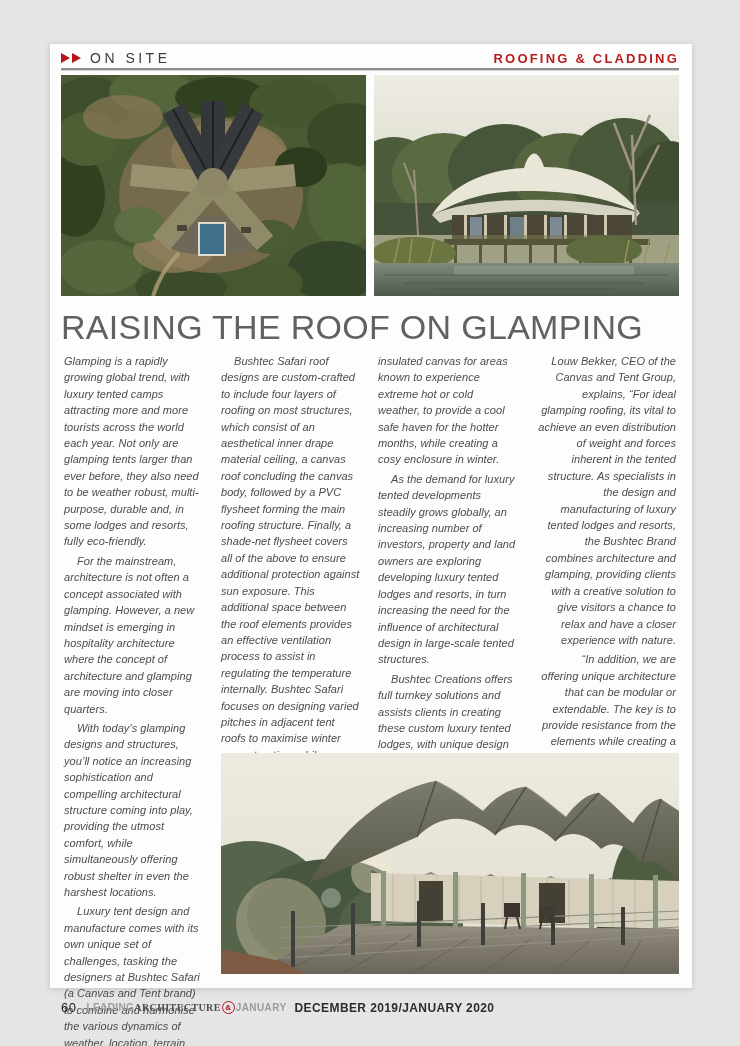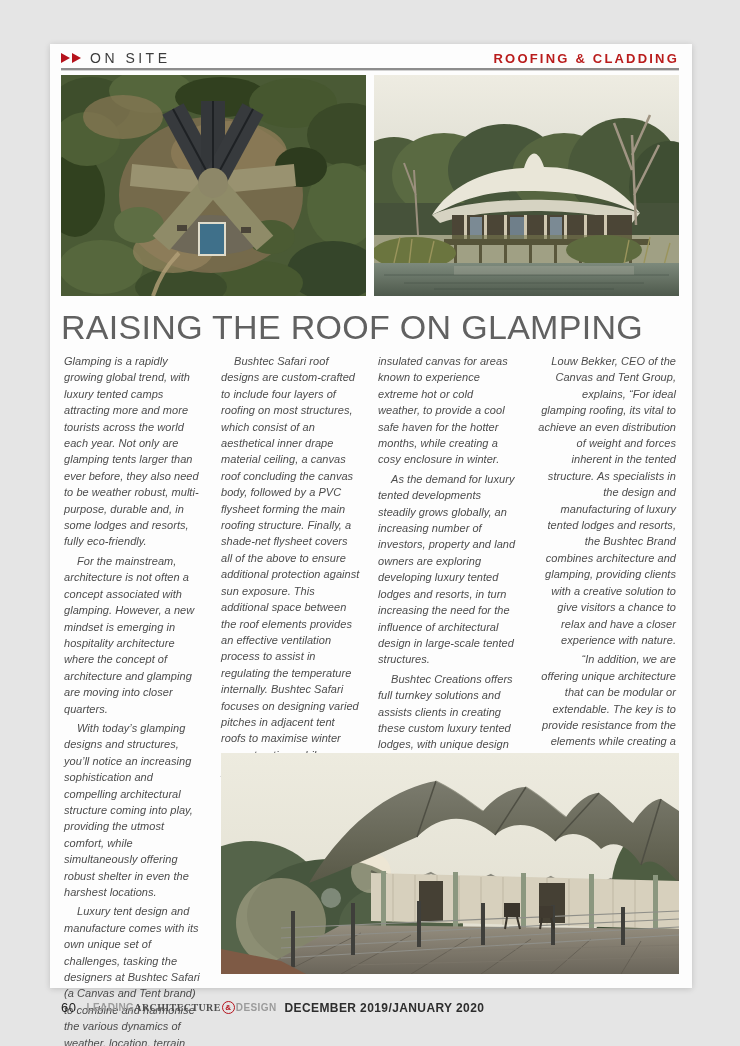--- a/index.html
+++ b/index.html
@@ -240,16 +240,16 @@
   </div>
 
 </div>
 
 <div class="footer">
   <span class="pageno">60</span>
   <span class="brand">
     <span class="lt">LEADING</span>
       <span class="bd">ARCHITECTURE</span>
       <span class="amp">&amp;</span>
-      <span class="lt">DESIGN</span>
+      <span class="lt">JANUARY</span>
   </span>
   <span class="issue">DECEMBER 2019/JANUARY 2020</span>
 </div>
 
 </body></html>

